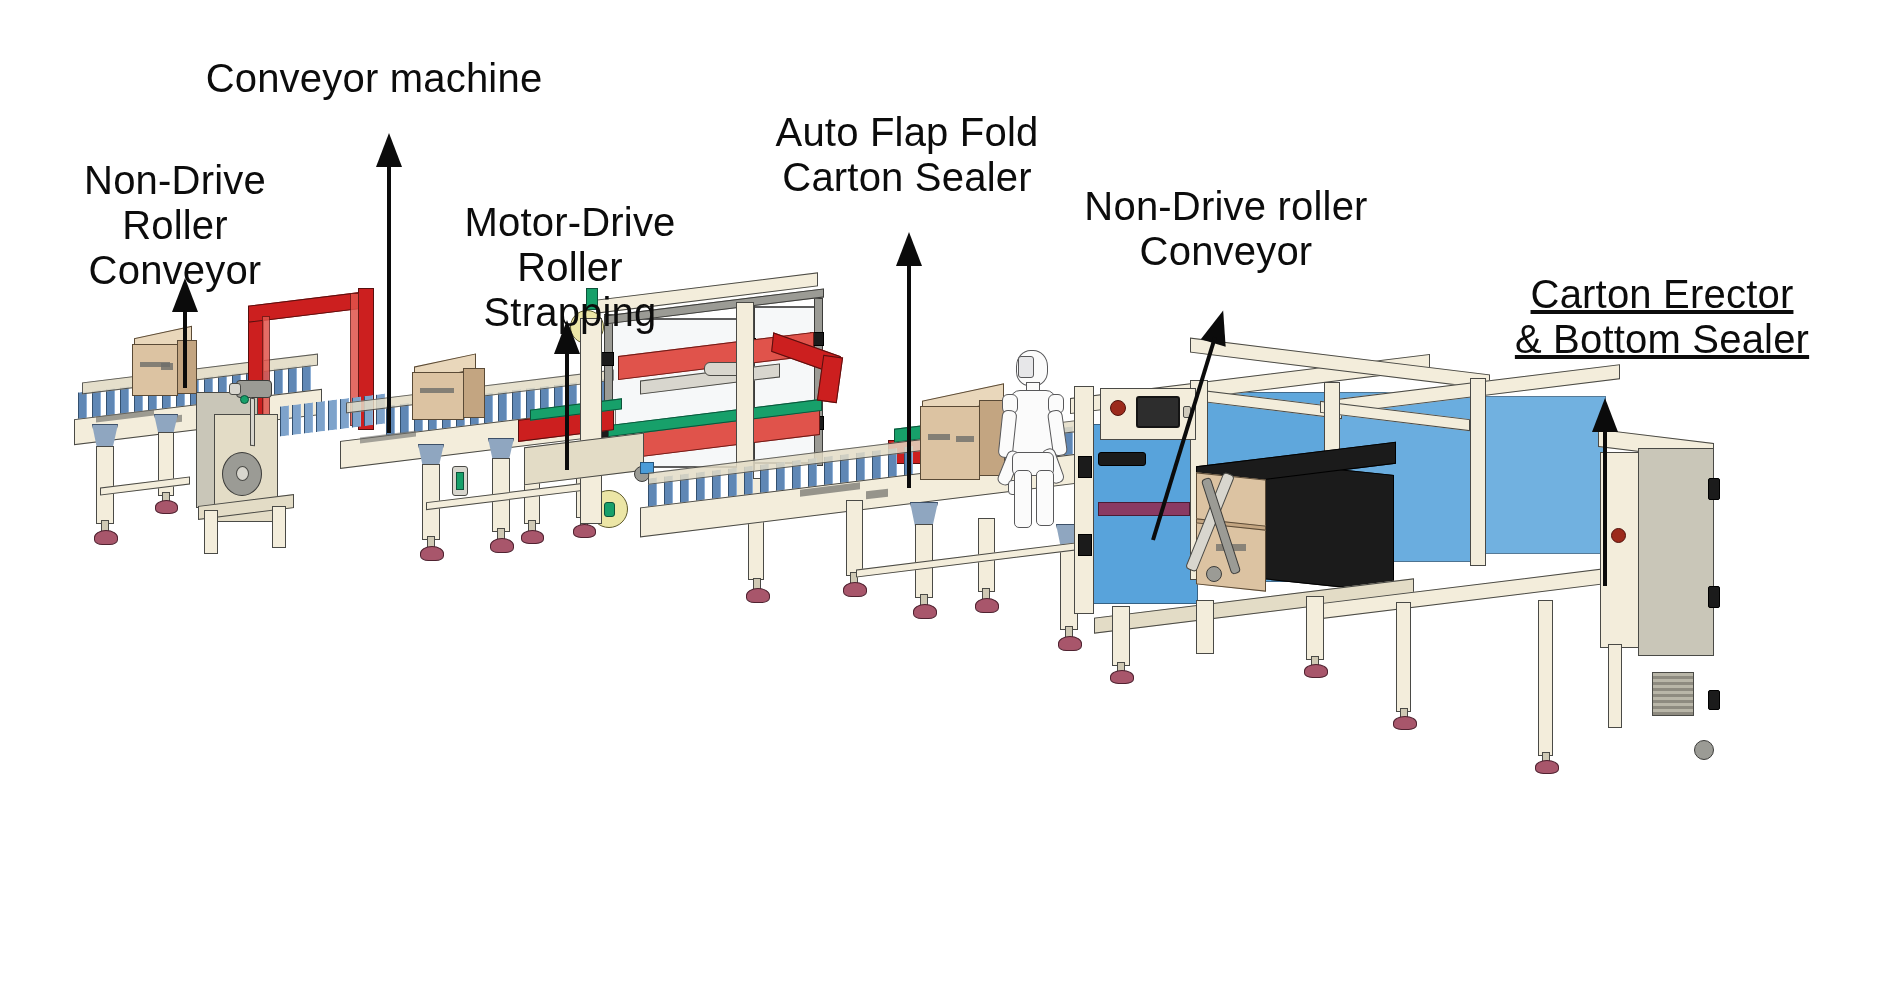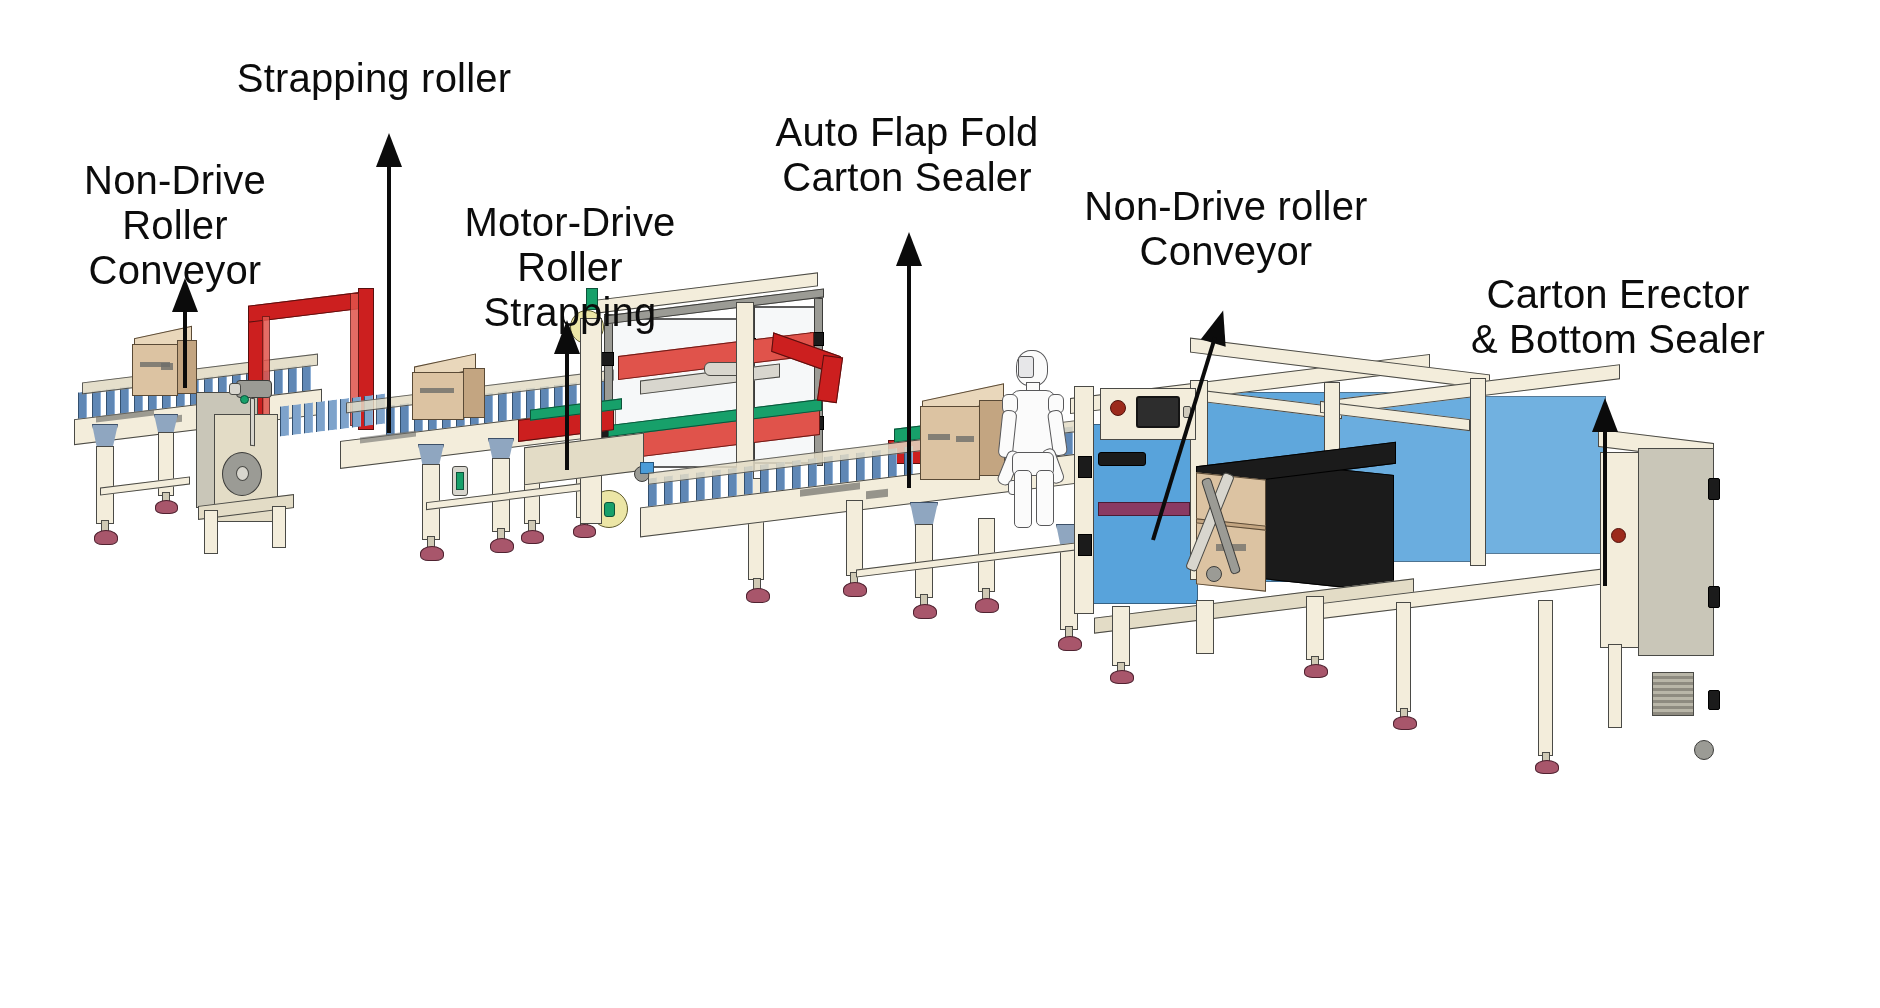--- a/index.html
+++ b/index.html
@@ -419,28 +419,28 @@
   </div>
 
   <div class="arrow" style="left:1592px;top:398px;width:26px;height:188px;">
     <div class="head"></div>
     <div class="shaft" style="height:160px;"></div>
   </div>
 
   <div class="callout" style="left:50px;top:158px;width:250px;">Non-Drive
 Roller Conveyor</div>
 
-  <div class="callout l1" style="left:194px;top:56px;width:360px;">Strapping roller</div>
+  <div class="callout l1" style="left:194px;top:56px;width:360px;">Conveyor machine</div>
 
   <div class="callout" style="left:430px;top:200px;width:280px;">Motor-Drive
 Roller Strapping</div>
 
   <div class="callout" style="left:1076px;top:184px;width:300px;">Non-Drive roller
 Conveyor</div>
 
   <div class="callout" style="left:762px;top:110px;width:290px;">Auto Flap Fold
 Carton Sealer</div>
 
-  <div class="callout" style="left:1468px;top:272px;width:300px;">Carton Erector
+  <div class="callout" style="left:1512px;top:272px;width:300px;text-decoration:underline;">Carton Erector
 &amp; Bottom Sealer</div>
 
 
 </div>
 
 </body></html>

